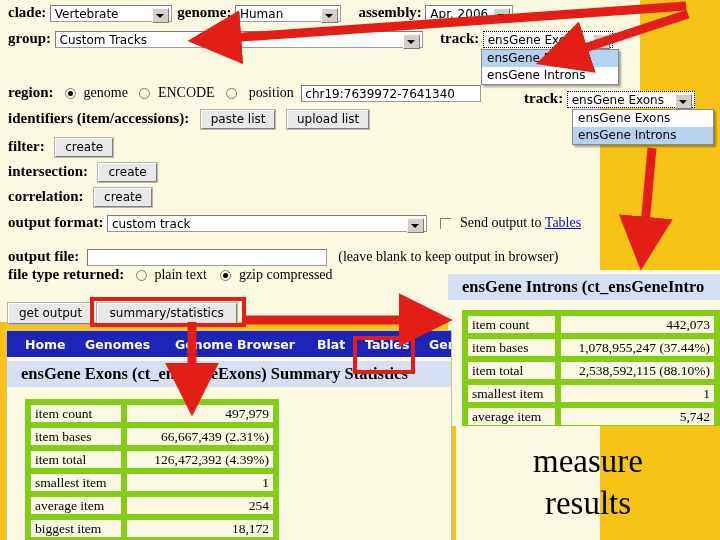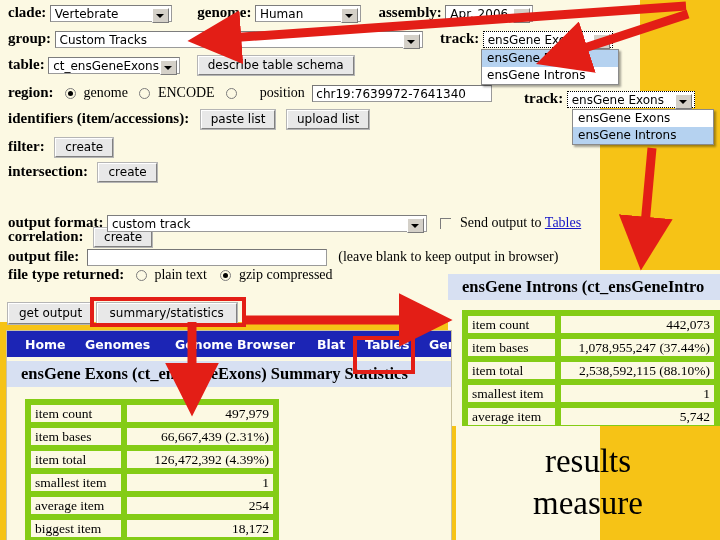--- a/index.html
+++ b/index.html
@@ -99,21 +99,21 @@
   <div class="yellow" style="left:0;top:322px;width:456px;height:8px;"></div>
   <div class="yellow" style="left:0;top:330px;width:6px;height:210px;"></div>
   <div class="yellow" style="left:440px;top:322px;width:16px;height:218px;"></div>
 
   <div class="row" style="left:8px;top:4px;">
     <span class="lbl">clade:</span>
     <span class="sel" style="width:122px;">
       <span>Vertebrate</span>
       <span class="arrow"></span>
     </span>
-    <span class="lbl" style="margin-left:22px;">genome:</span>
+    <span class="lbl" style="margin-left:2px;">genome:</span>
     <span class="sel" style="width:106px;">
       <span>Human</span>
       <span class="arrow"></span>
     </span>
     <span class="lbl" style="margin-left:14px;">assembly:</span>
     <span class="sel" style="width:88px;">
       <span>Apr. 2006</span>
       <span class="arrow"></span>
     </span>
   </div>
@@ -124,37 +124,29 @@
       <span>Custom Tracks</span>
       <span class="arrow"></span>
     </span>
     <span class="lbl" style="margin-left:14px;">track:</span>
     <span class="sel focus" style="width:130px;">
       <span>ensGene Exons</span>
       <span class="arrow"></span>
     </span>
   </div>
 
-  <div class="row" style="left:8px;top:56px;">
-    <span class="lbl">table:</span>
-    <span class="sel" style="width:132px;">
-      <span>ct_ensGeneExons</span>
-      <span class="arrow"></span>
-    </span>
-    <span class="btn" style="margin-left:14px;">describe table schema</span>
-  </div>
 
   <div class="row" style="left:8px;top:84px;">
     <span class="lbl">region:</span>
     <span class="radio on" style="margin-left:8px;"></span>
     <span style="margin-left:4px;">genome</span>
     <span class="radio" style="margin-left:8px;"></span>
     <span style="margin-left:4px;">ENCODE</span>
     <span class="radio" style="margin-left:8px;"></span>
-    <span style="margin-left:19px;">position</span>
+    <span style="margin-left:8px;">position</span>
     <span class="txtin" style="width:180px;margin-left:4px;">chr19:7639972-7641340</span>
   </div>
 
   <div class="row" style="left:524px;top:90px;">
     <span class="lbl">track:</span>
     <span class="sel focus" style="width:128px;">
       <span>ensGene Exons</span>
       <span class="arrow"></span>
     </span>
   </div>
@@ -168,21 +160,21 @@
   <div class="row" style="left:8px;top:138px;">
     <span class="lbl">filter:</span>
     <span class="btn" style="margin-left:7px;">create</span>
   </div>
 
   <div class="row" style="left:8px;top:163px;">
     <span class="lbl">intersection:</span>
     <span class="btn" style="margin-left:7px;">create</span>
   </div>
 
-  <div class="row" style="left:8px;top:188px;margin-top:40px;">
+  <div class="row" style="left:8px;top:188px;">
     <span class="lbl">correlation:</span>
     <span class="btn" style="margin-left:7px;">create</span>
   </div>
 
   <div class="row" style="left:8px;top:214px;">
     <span class="lbl">output format:</span>
     <span class="sel" style="width:320px;">
       <span>custom track</span>
       <span class="arrow"></span>
     </span>
@@ -286,22 +278,22 @@
         </tr>
         <tr>
           <td class="k">biggest item</td>
           <td class="v">18,172</td>
         </tr>
       </tbody>
     </table>
   </div>
 
   <div class="measure" style="left:456px;top:440px;width:264px;">
+    <div>measure</div>
     <div>results</div>
-    <div>measure</div>
   </div>
 
   <svg id="overlay" width="720" height="540" viewBox="0 0 720 540">
     <defs>
       <marker id="ah" markerWidth="6" markerHeight="6" refX="4.6" refY="3" orient="auto">
         <path d="M0,0 L6,3 L0,6 z" fill="#e31e16"></path>
       </marker>
     </defs>
 
     <g>

